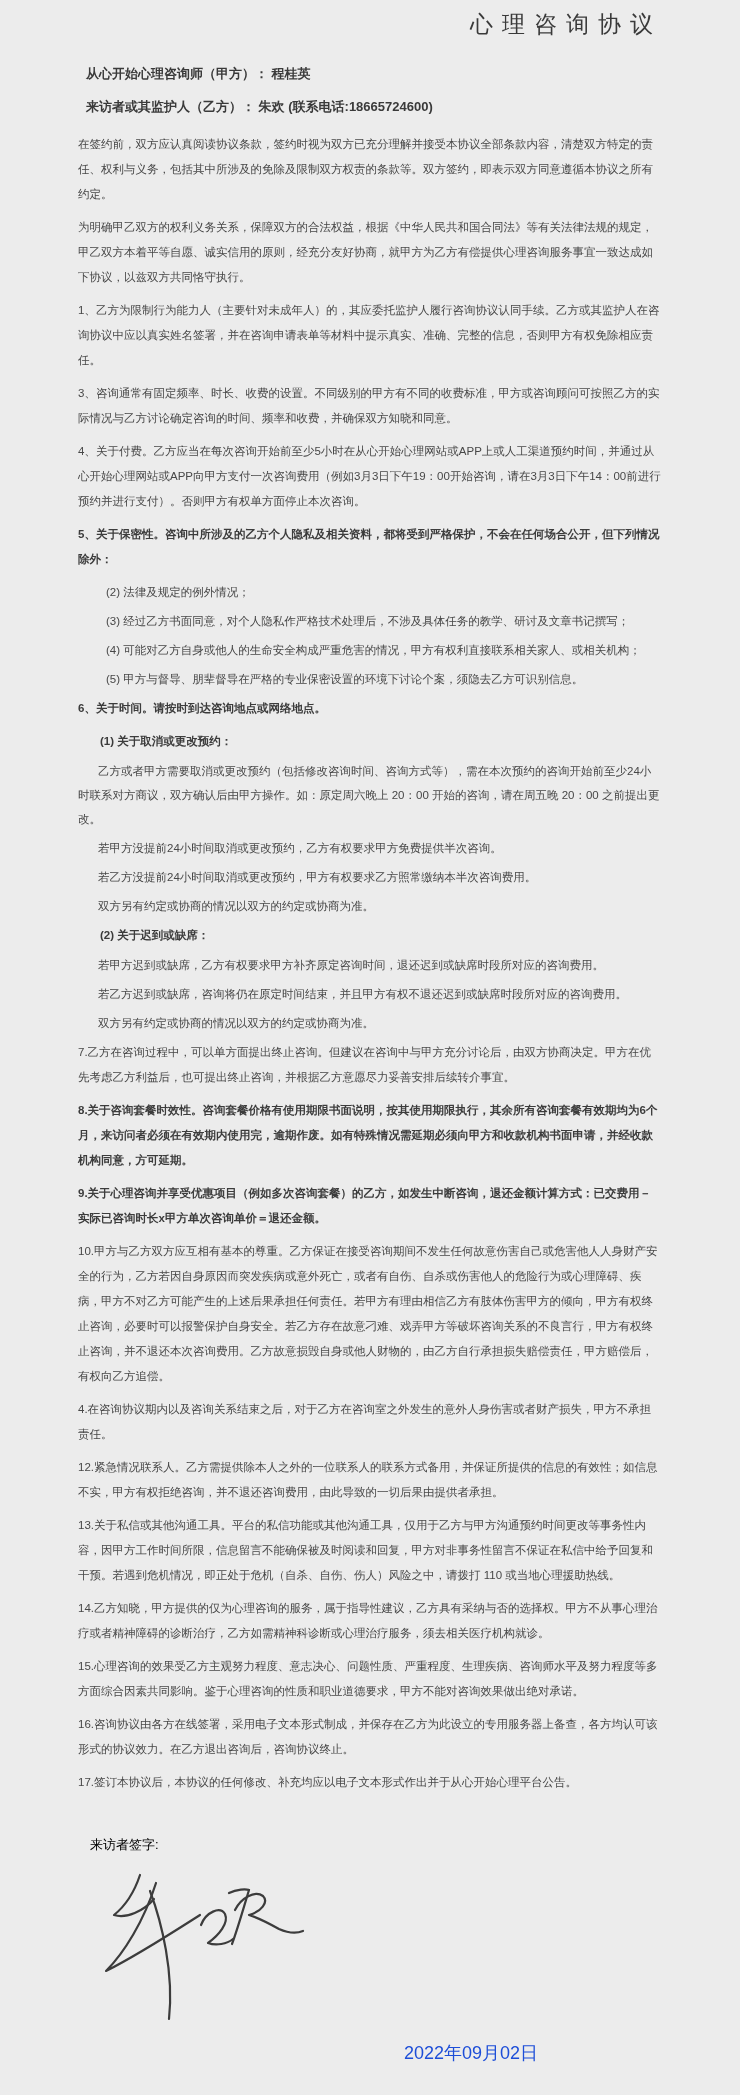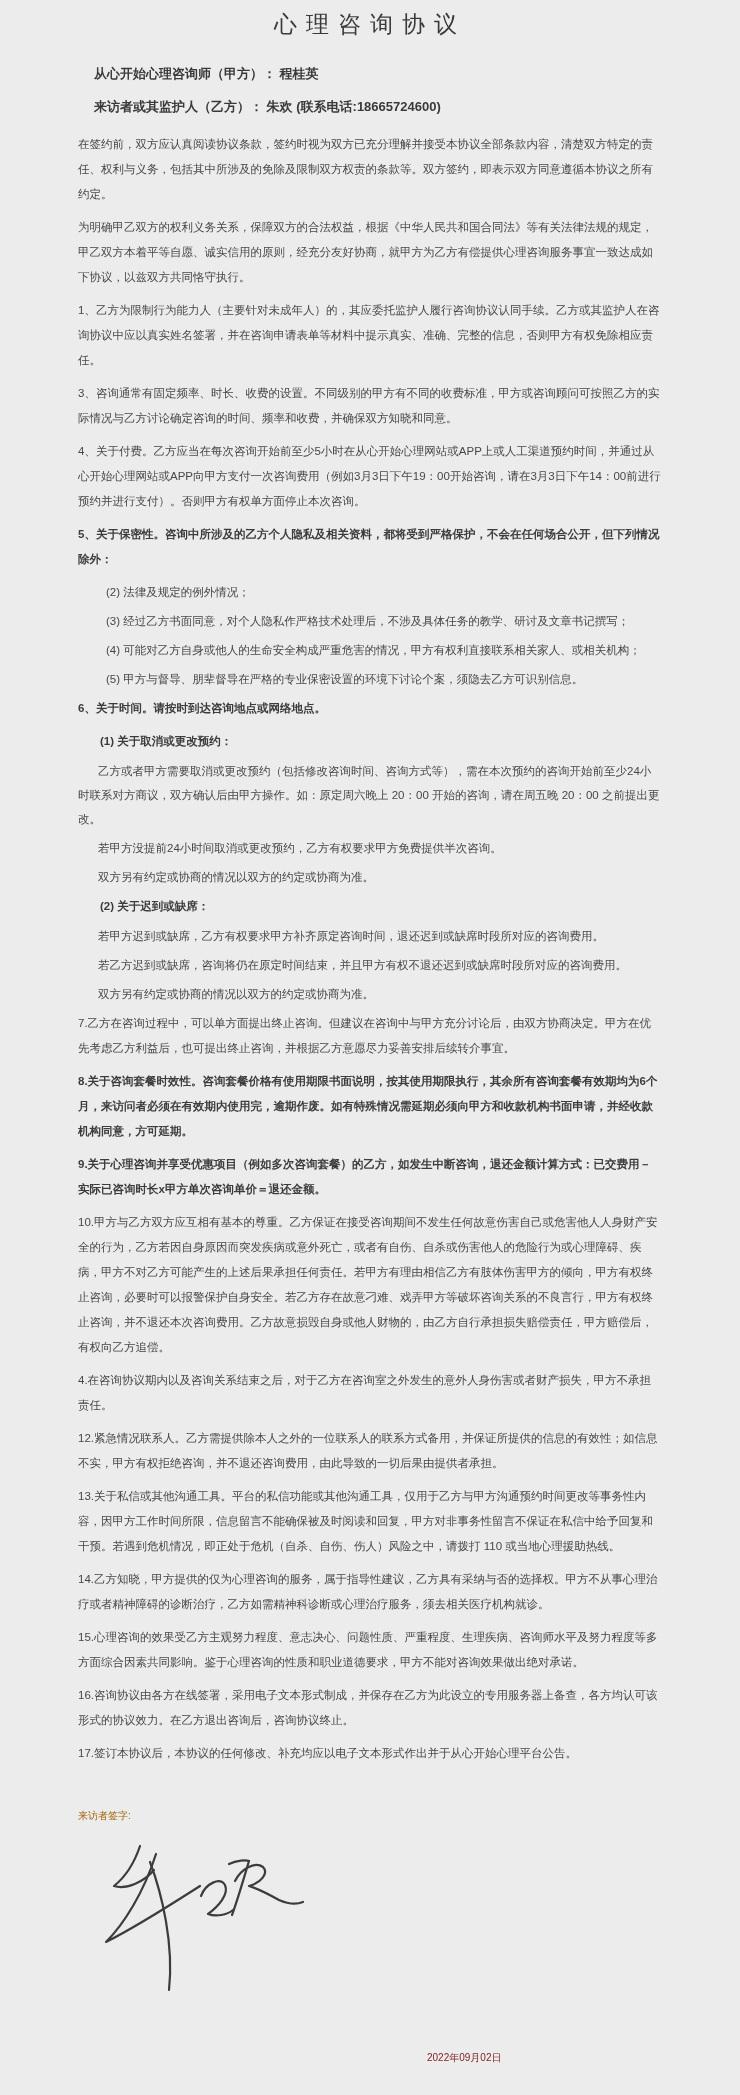--- a/index.html
+++ b/index.html
@@ -9,46 +9,46 @@
     box-sizing:border-box;
     padding:0 78px;
     background:#ececec;
     overflow:hidden;
     font-family:"Liberation Sans","DejaVu Sans",sans-serif;
     color:#474747;
   }
   .doc-title{
     margin:0;padding-top:9px;
     font-size:23px;font-weight:400;color:#3a3a3a;
-    text-align:center;letter-spacing:9px;
+    text-align:right;letter-spacing:9px;
   }
   .party{
-    margin:0 16px 17px;
+    margin:0 8px 17px;
     font-size:13px;font-weight:700;color:#3a3a3a;
     line-height:16px;
   }
   .party.first{margin-top:26px;}
   .para{
     margin:0 0 8px;
     font-size:11.5px;line-height:25px;
     text-align:left;
   }
   .para.bold{font-weight:700;color:#3c3c3c;}
   .para.item{padding-left:28px;margin-bottom:5px;line-height:24px;}
   .para.subhead{padding-left:22px;margin-bottom:5px;font-weight:700;color:#3c3c3c;}
   .para.sub{text-indent:20px;margin-bottom:5px;line-height:24px;}
   .sign-label{
-    margin:42px 0 0;
-    font-size:10px;line-height:16px;color:#a16207;
+    margin:42px 12px 0;
+    font-size:13px;line-height:16px;color:#000000;
   }
   .signature-wrap{margin:12px 0 0 20px;}
   .signature-wrap svg{display:block;}
   .sign-date{
-    position:absolute;left:427px;bottom:30px;
-    font-size:10px;color:#7f1d1d;
+    position:absolute;left:404px;bottom:30px;
+    font-size:18px;color:#1d4ed8;
   }
 </style>
 </head>
 <body>
 
 <div class="page">
 
   <h1 class="doc-title">心理咨询协议</h1>
 
   <p class="party first">从心开始心理咨询师（甲方）： 程桂英</p>
@@ -64,20 +64,21 @@
   <p class="para bold">5、关于保密性。咨询中所涉及的乙方个人隐私及相关资料，都将受到严格保护，不会在任何场合公开，但下列情况除外：</p>
   <p class="para item">(2) 法律及规定的例外情况；</p>
   <p class="para item">(3) 经过乙方书面同意，对个人隐私作严格技术处理后，不涉及具体任务的教学、研讨及文章书记撰写；</p>
   <p class="para item">(4) 可能对乙方自身或他人的生命安全构成严重危害的情况，甲方有权利直接联系相关家人、或相关机构；</p>
   <p class="para item">(5) 甲方与督导、朋辈督导在严格的专业保密设置的环境下讨论个案，须隐去乙方可识别信息。</p>
 
   <p class="para bold">6、关于时间。请按时到达咨询地点或网络地点。</p>
   <p class="para subhead">(1) 关于取消或更改预约：</p>
   <p class="para sub">乙方或者甲方需要取消或更改预约（包括修改咨询时间、咨询方式等），需在本次预约的咨询开始前至少24小时联系对方商议，双方确认后由甲方操作。如：原定周六晚上 20：00 开始的咨询，请在周五晚 20：00 之前提出更改。</p>
   <p class="para sub">若甲方没提前24小时间取消或更改预约，乙方有权要求甲方免费提供半次咨询。</p>
+  <p class="para sub">若乙方没提前24小时间取消或更改预约，甲方有权要求乙方照常缴纳本半次咨询费用。</p>
   <p class="para sub">双方另有约定或协商的情况以双方的约定或协商为准。</p>
   <p class="para subhead">(2) 关于迟到或缺席：</p>
   <p class="para sub">若甲方迟到或缺席，乙方有权要求甲方补齐原定咨询时间，退还迟到或缺席时段所对应的咨询费用。</p>
   <p class="para sub">若乙方迟到或缺席，咨询将仍在原定时间结束，并且甲方有权不退还迟到或缺席时段所对应的咨询费用。</p>
   <p class="para sub">双方另有约定或协商的情况以双方的约定或协商为准。</p>
 
   <p class="para">7.乙方在咨询过程中，可以单方面提出终止咨询。但建议在咨询中与甲方充分讨论后，由双方协商决定。甲方在优先考虑乙方利益后，也可提出终止咨询，并根据乙方意愿尽力妥善安排后续转介事宜。</p>
   <p class="para bold">8.关于咨询套餐时效性。咨询套餐价格有使用期限书面说明，按其使用期限执行，其余所有咨询套餐有效期均为6个月，来访问者必须在有效期内使用完，逾期作废。如有特殊情况需延期必须向甲方和收款机构书面申请，并经收款机构同意，方可延期。</p>
   <p class="para bold">9.关于心理咨询并享受优惠项目（例如多次咨询套餐）的乙方，如发生中断咨询，退还金额计算方式：已交费用－实际已咨询时长x甲方单次咨询单价＝退还金额。</p>
   <p class="para">10.甲方与乙方双方应互相有基本的尊重。乙方保证在接受咨询期间不发生任何故意伤害自己或危害他人人身财产安全的行为，乙方若因自身原因而突发疾病或意外死亡，或者有自伤、自杀或伤害他人的危险行为或心理障碍、疾病，甲方不对乙方可能产生的上述后果承担任何责任。若甲方有理由相信乙方有肢体伤害甲方的倾向，甲方有权终止咨询，必要时可以报警保护自身安全。若乙方存在故意刁难、戏弄甲方等破坏咨询关系的不良言行，甲方有权终止咨询，并不退还本次咨询费用。乙方故意损毁自身或他人财物的，由乙方自行承担损失赔偿责任，甲方赔偿后，有权向乙方追偿。</p>

